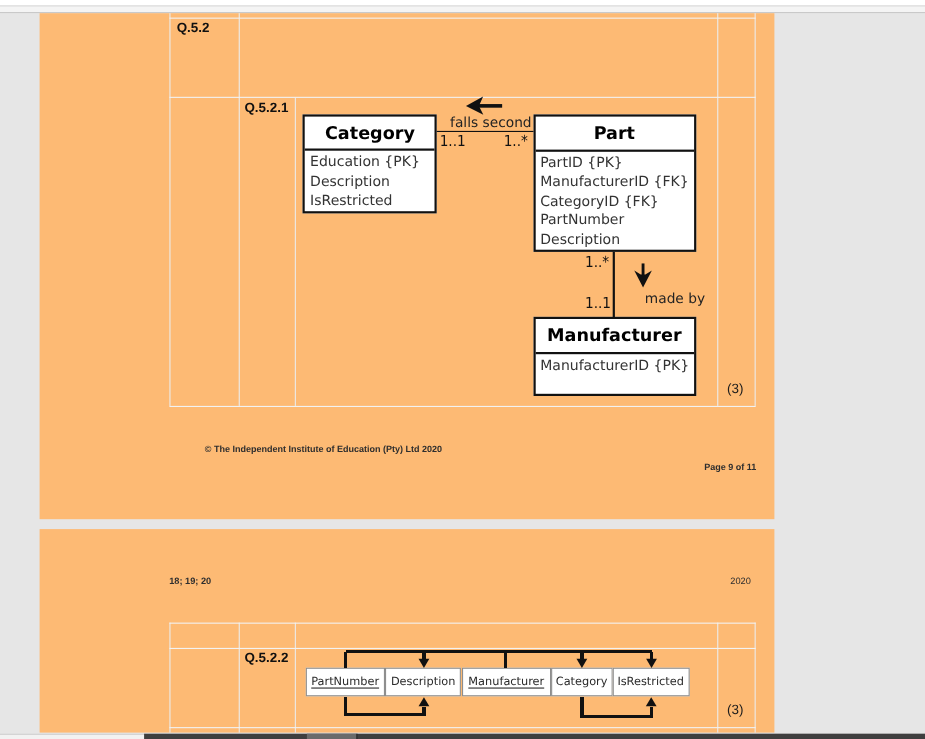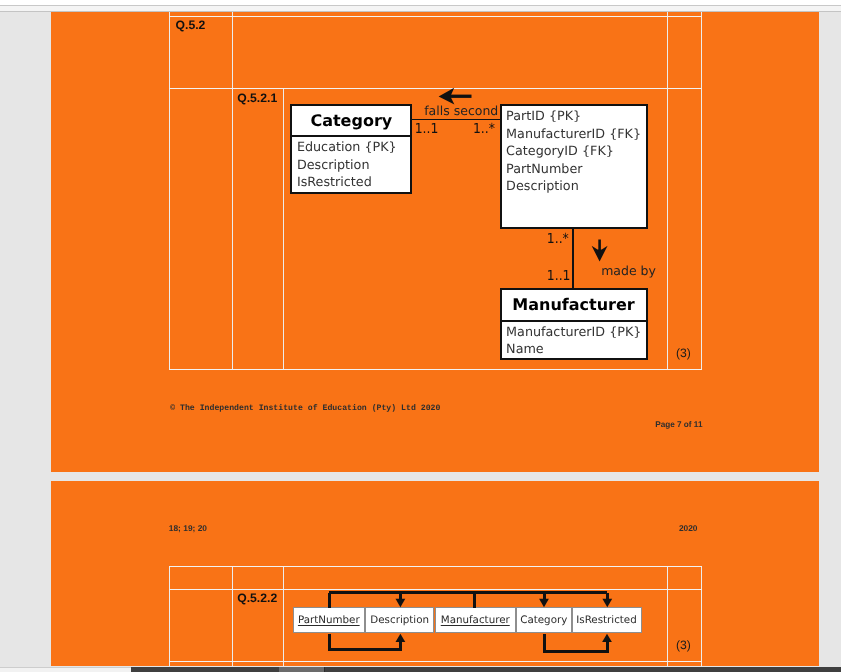--- a/index.html
+++ b/index.html
@@ -6,47 +6,47 @@
   html,body{margin:0;padding:0;}
   body{width:841px;height:672px;overflow:hidden;background:#e6e6e6;
        font-family:"Liberation Sans",sans-serif;
        -webkit-font-smoothing:antialiased;text-rendering:geometricPrecision;}
   #viewer{position:absolute;left:0;top:0;width:841px;height:672px;background:#e6e6e6;}
   .topbar{position:absolute;left:0;top:0;width:841px;height:12px;background:#fff;}
   .topbar .line1{position:absolute;left:0;top:5px;width:841px;height:1px;background:#c8c8c8;}
   .topbar .band{position:absolute;left:0;top:6px;width:841px;height:5px;background:#f4f4f4;}
   .topbar .line2{position:absolute;left:0;top:11px;width:841px;height:1px;background:#c4c4c4;}
 
-  .page{position:absolute;left:51px;width:768px;background:#f97316;}
+  .page{position:absolute;left:36px;width:668px;background:#fdba74;}
   #page1{top:12px;height:460.3px;}
   #page2{top:480.6px;height:185.4px;}
 
   .taskbar{position:absolute;left:0;top:667px;width:841px;height:5px;background:#f2f2f2;
            border-top:1px solid #cdcdcd;box-sizing:border-box;}
   .taskbar .dark{position:absolute;left:131.2px;top:-1px;width:709.8px;height:6px;background:#3f3f3f;}
   .taskbar .hl{position:absolute;left:278.6px;top:-1px;width:45.1px;height:6px;background:#6b6b6b;}
   .taskbar .sep{position:absolute;left:323.7px;top:-1px;width:1.4px;height:6px;background:#2b2b2b;}
 
   
   .qtable{position:absolute;}
   #qt1{left:117.5px;top:0px;width:532.5px;height:357px;}
   #qt2{left:117.5px;top:85px;width:532.5px;height:100px;}
   .vline{position:absolute;width:1px;background:#ececec;}
   .hline{position:absolute;height:1px;background:#f2f2f2;}
 
   .qlabel{position:absolute;font-weight:bold;font-size:12.2px;color:#101010;white-space:nowrap;}
   .qbody{position:absolute;font-size:12.2px;color:#1c1c1c;line-height:21.2px;}
 
   .footer-c{position:absolute;font-size:8.2px;font-weight:bold;color:#2e2e2e;white-space:nowrap;
-            font-family:Liberation Mono, monospace;}
+            font-family:Liberation Sans, sans-serif;margin-left:31px;}
   .footer-p{position:absolute;font-size:8.2px;font-weight:bold;color:#2e2e2e;white-space:nowrap;
             font-family:"Liberation Sans",sans-serif;}
   .hdr-l{position:absolute;font-size:8.4px;font-weight:bold;color:#2e2e2e;white-space:nowrap;
           font-family:"Liberation Sans",sans-serif;}
-  .hdr-r{position:absolute;font-size:8.4px;font-weight:bold;color:#2e2e2e;white-space:nowrap;
+  .hdr-r{position:absolute;font-size:8.4px;font-weight:normal;color:#2e2e2e;white-space:nowrap;
           font-family:"Liberation Sans",sans-serif;}
 
   
   .erd{position:absolute;left:0;top:0;}
   .ent{position:absolute;border:2px solid #111;background:#fff;box-sizing:border-box;}
   .ent .hd{font-weight:bold;text-align:center;border-bottom:2px solid #111;
            font-size:16.0px;font-family:"DejaVu Sans",sans-serif;line-height:29.5px;height:29.7px;
            color:#000;}
   .ent .at{font-size:12.75px;font-family:"DejaVu Sans",sans-serif;padding:2.2px 0 0 4.6px;
            line-height:17.5px;color:#333;white-space:nowrap;}
@@ -95,34 +95,34 @@
         <div class="ent" id="ent-category" style="left:121.8px;top:91.5px;width:122px;height:90px;">
           <div class="hd">Category</div>
           <div class="at">
             <div>Education {PK}</div>
             <div>Description</div>
             <div>IsRestricted</div>
           </div>
         </div>
 
         <div class="ent" id="ent-part" style="left:331px;top:92px;width:148px;height:125px;">
+          <div class="hd">Part</div>
           <div class="at">
             <div>PartID {PK}</div>
             <div>ManufacturerID {FK}</div>
             <div>CategoryID {FK}</div>
             <div>PartNumber</div>
             <div>Description</div>
           </div>
         </div>
 
         <div class="ent" id="ent-manufacturer" style="left:331px;top:276px;width:148px;height:72px;">
           <div class="hd">Manufacturer</div>
           <div class="at">
             <div>ManufacturerID {PK}</div>
-            <div>Name</div>
           </div>
         </div>
 
         <div class="ln" style="left:243.8px;top:106.6px;width:87.4px;height:1.7px;"></div>
         <div class="rel" style="left:255.7px;top:91.2px;">falls second</div>
         <div class="card" style="left:246.2px;top:108.6px;">1..1</div>
         <div class="card" style="left:304.4px;top:108.6px;">1..*</div>
         <svg class="arrow" style="left:269.5px;top:75px;" width="36" height="22" viewBox="0 0 36 22">
           <path d="M 0.6 9.4 L 16.2 0.8 L 12.4 9.4 L 16.4 17.4 Z" fill="#111"></path>
           <rect x="12.0" y="7.6" width="21.5" height="3.3" fill="#111"></rect>
@@ -133,21 +133,21 @@
         <div class="card" style="left:378.3px;top:255.6px;">1..1</div>
         <div class="rel" style="left:412.7px;top:250.5px;margin-left:20px;">made by</div>
         <svg class="arrow" style="left:419.5px;top:226px;" width="22" height="28" viewBox="0 0 22 28">
           <path d="M 11.6 23.4 L 3.6 7.8 L 9.5 11.6 L 13.7 11.6 L 19.6 7.8 Z" fill="#111"></path>
           <rect x="10.3" y="1.5" width="2.6" height="11.5" fill="#111"></rect>
         </svg>
       </div>
     </div>
 
     <div class="footer-c" style="left:119.2px;top:392.2px;">© The Independent Institute of Education (Pty) Ltd 2020</div>
-    <div class="footer-p" style="left:604.2px;top:408.3px;">Page 7 of 11</div>
+    <div class="footer-p" style="left:604.2px;top:408.3px;">Page 9 of 11</div>
   </div>
 
   <div class="page" id="page2">
     <div class="hdr-l" style="left:117.8px;top:42.3px;">18; 19; 20</div>
     <div class="hdr-r" style="left:627.9px;top:42.3px;">2020</div>
 
     <div class="qtable" id="qt2">
       <div class="vline" style="left:0px;top:0px;height:100px;"></div>
       <div class="vline" style="left:63.2px;top:0px;height:100px;"></div>
       <div class="vline" style="left:114.5px;top:0px;height:100px;"></div>

